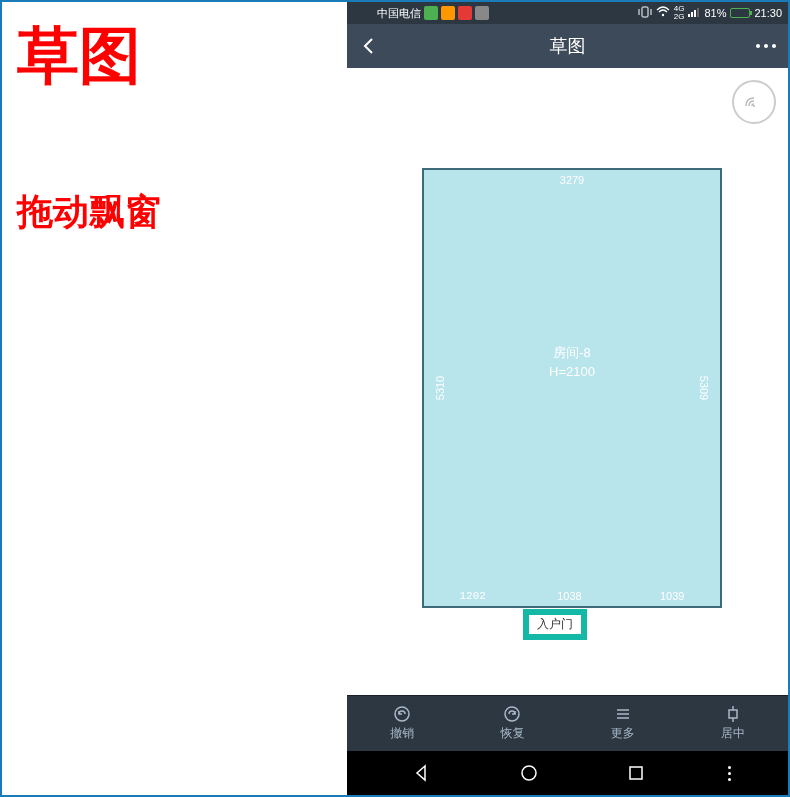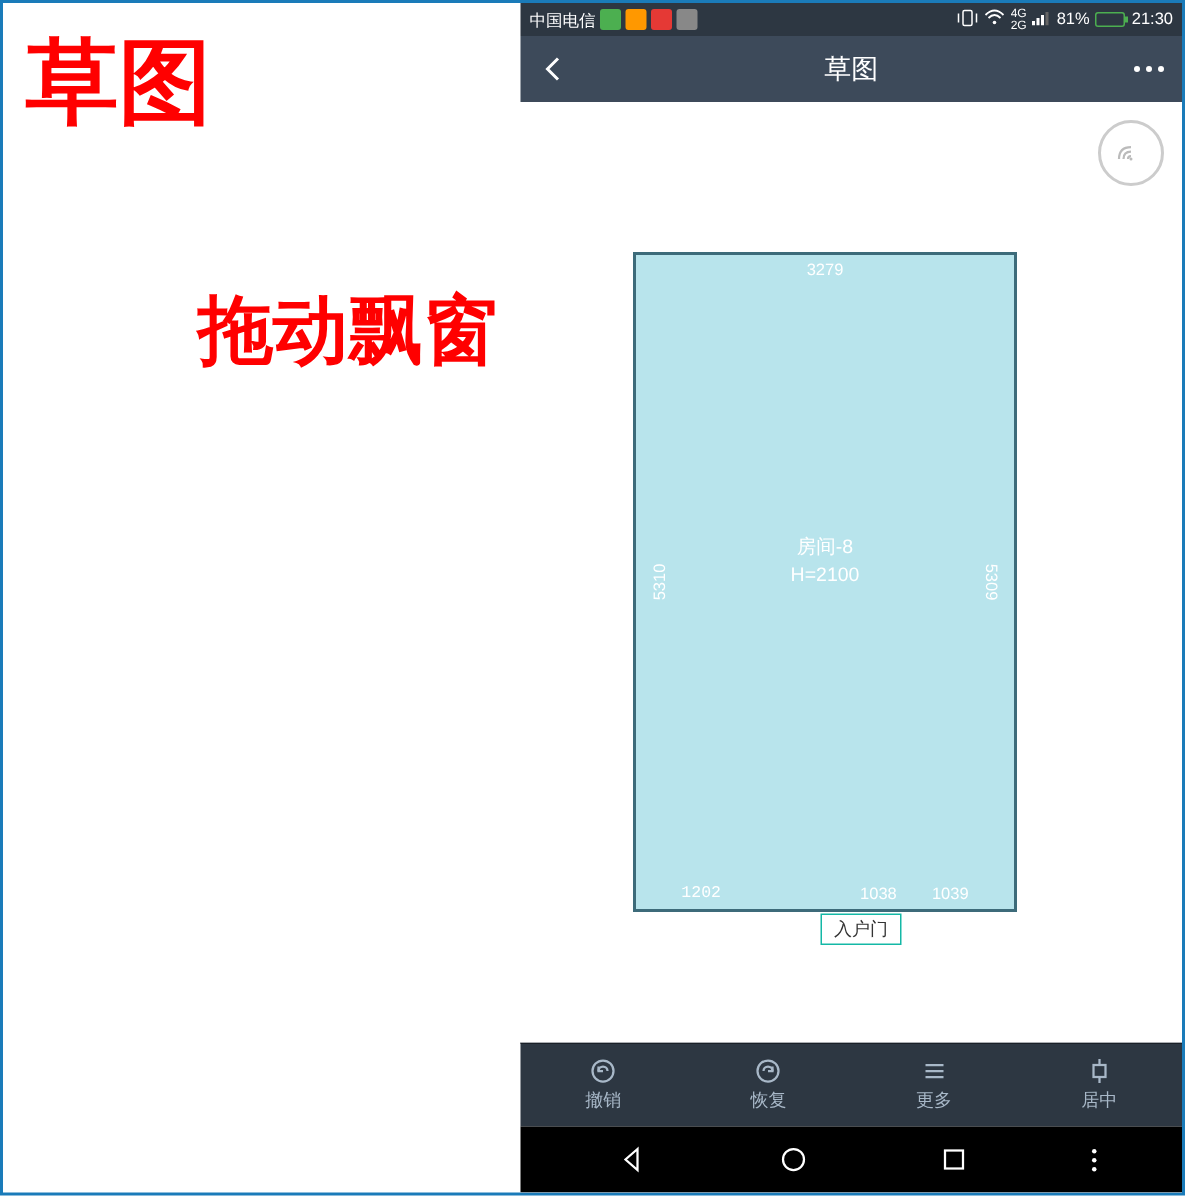--- a/index.html
+++ b/index.html
@@ -24,44 +24,44 @@
     }
     .title-red {
       color: #ff0000;
       font-size: 62px;
       font-weight: bold;
       line-height: 1.1;
       margin-bottom: 100px;
     }
     .sub-red {
       color: #ff0000;
-      font-size: 50px;
+      font-size: 36px;
       font-weight: bold;
       line-height: 1.2;
-      text-align: right;
     }
     .right-panel {
       flex: 1;
       display: flex;
       flex-direction: column;
       background: #fff;
     }
     .status-bar {
       height: 22px;
       background: #2d3742;
       color: #fff;
       display: flex;
       align-items: center;
       font-size: 11px;
       padding: 0 6px;
     }
     .status-left {
       display: flex;
       align-items: center;
       gap: 3px;
+      margin-left: 24px;
     }
     .status-right {
       margin-left: auto;
       display: flex;
       align-items: center;
       gap: 4px;
     }
     .status-icon-box {
       width: 14px;
       height: 14px;
@@ -143,21 +143,21 @@
       border: 2px solid #ccc;
       border-radius: 50%;
       display: flex;
       align-items: center;
       justify-content: center;
     }
     .room-rect {
       position: absolute;
       left: 75px;
       top: 100px;
-      width: 256px;
+      width: 300px;
       height: 440px;
       background: #b8e4ec;
       border: 2px solid #3d6b7a;
     }
     .dim-label {
       position: absolute;
       color: #fff;
       font-size: 11px;
       font-weight: 500;
     }
@@ -179,42 +179,40 @@
       transform-origin: center;
     }
     .dim-bottom-left {
       bottom: 4px;
       left: 12%;
       font-family: Liberation Mono, monospace;
     }
     .dim-bottom-mid {
       bottom: 4px;
       left: 45%;
-      margin-left: 36px;
     }
     .dim-bottom-right {
       bottom: 4px;
       right: 12%;
     }
     .room-label {
       position: absolute;
       top: 44%;
       left: 50%;
       transform: translate(-50%, -50%);
       text-align: center;
       color: #fff;
       font-size: 13px;
       line-height: 1.5;
-      margin-top: 12px;
     }
     .door-label {
       position: absolute;
-      left: 200px;
+      left: 176px;
       top: 541px;
-      border: 1px solid #14b8a6;
+      border: 6px solid #14b8a6;
       background: #fff;
       padding: 1px 8px;
       font-size: 12px;
       color: #333;
     }
     .tool-bar {
       height: 56px;
       background: #2d3742;
       display: flex;
       border-top: 1px solid #1a2028;

